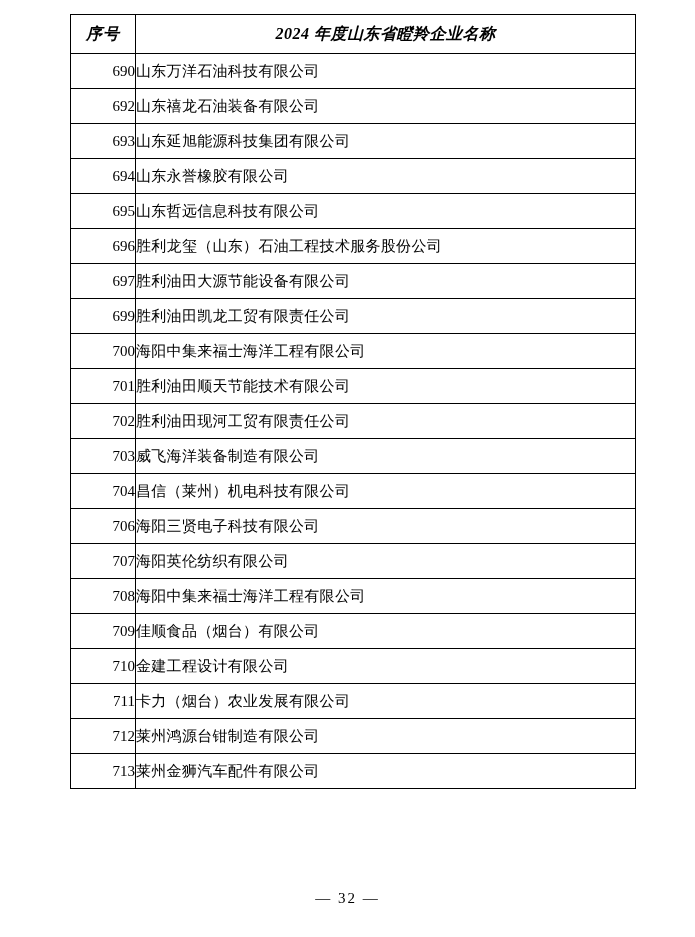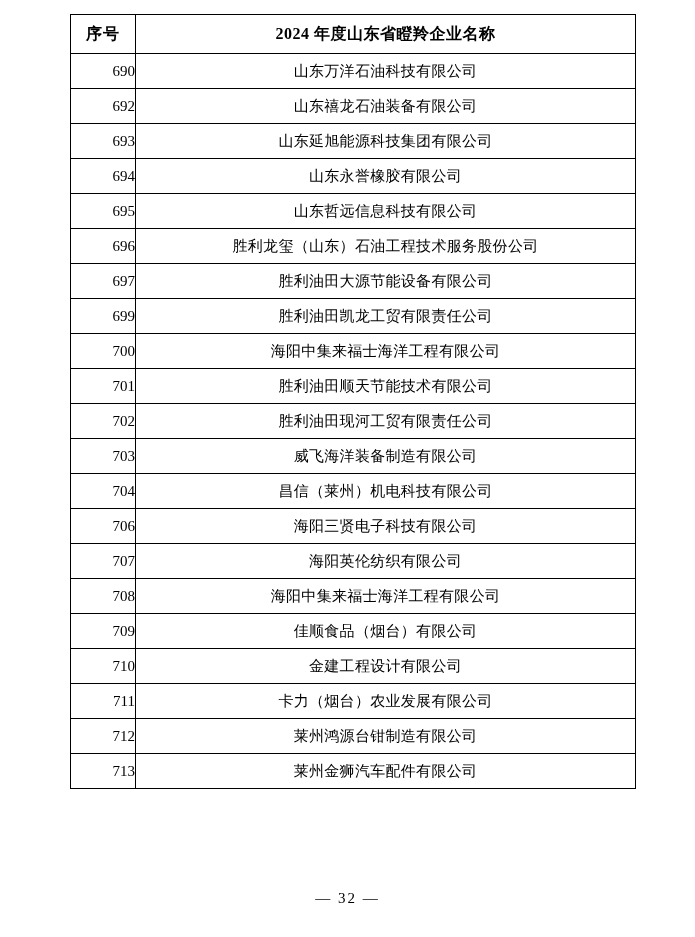--- a/index.html
+++ b/index.html
@@ -34,20 +34,21 @@
     vertical-align: middle;
   }
   .col-num {
     width: 65px;
   }
   .col-name {
     width: 500px;
   }
   .header-row td {
     height: 38px;
+    font-style: italic;
   }
   .hdr-num {
     text-align: center;
     font-size: 16px;
     font-weight: bold;
     letter-spacing: 1px;
   }
   .hdr-name {
     text-align: center;
     font-size: 16px;
@@ -56,21 +57,21 @@
   }
   .data-row td {
     height: 34px;
   }
   .cell-num {
     text-align: right;
     font-size: 15px;
     font-family: "Liberation Serif", "DejaVu Serif", serif;
   }
   .cell-name {
-    text-align: center;
+    text-align: left;
     font-size: 15px;
     padding-left: 12px;
     font-family: "Liberation Serif", "DejaVu Serif", serif;
     letter-spacing: 0.3px;
   }
   .page-footer {
     position: absolute;
     left: 0;
     right: 0;
     bottom: 30px;

